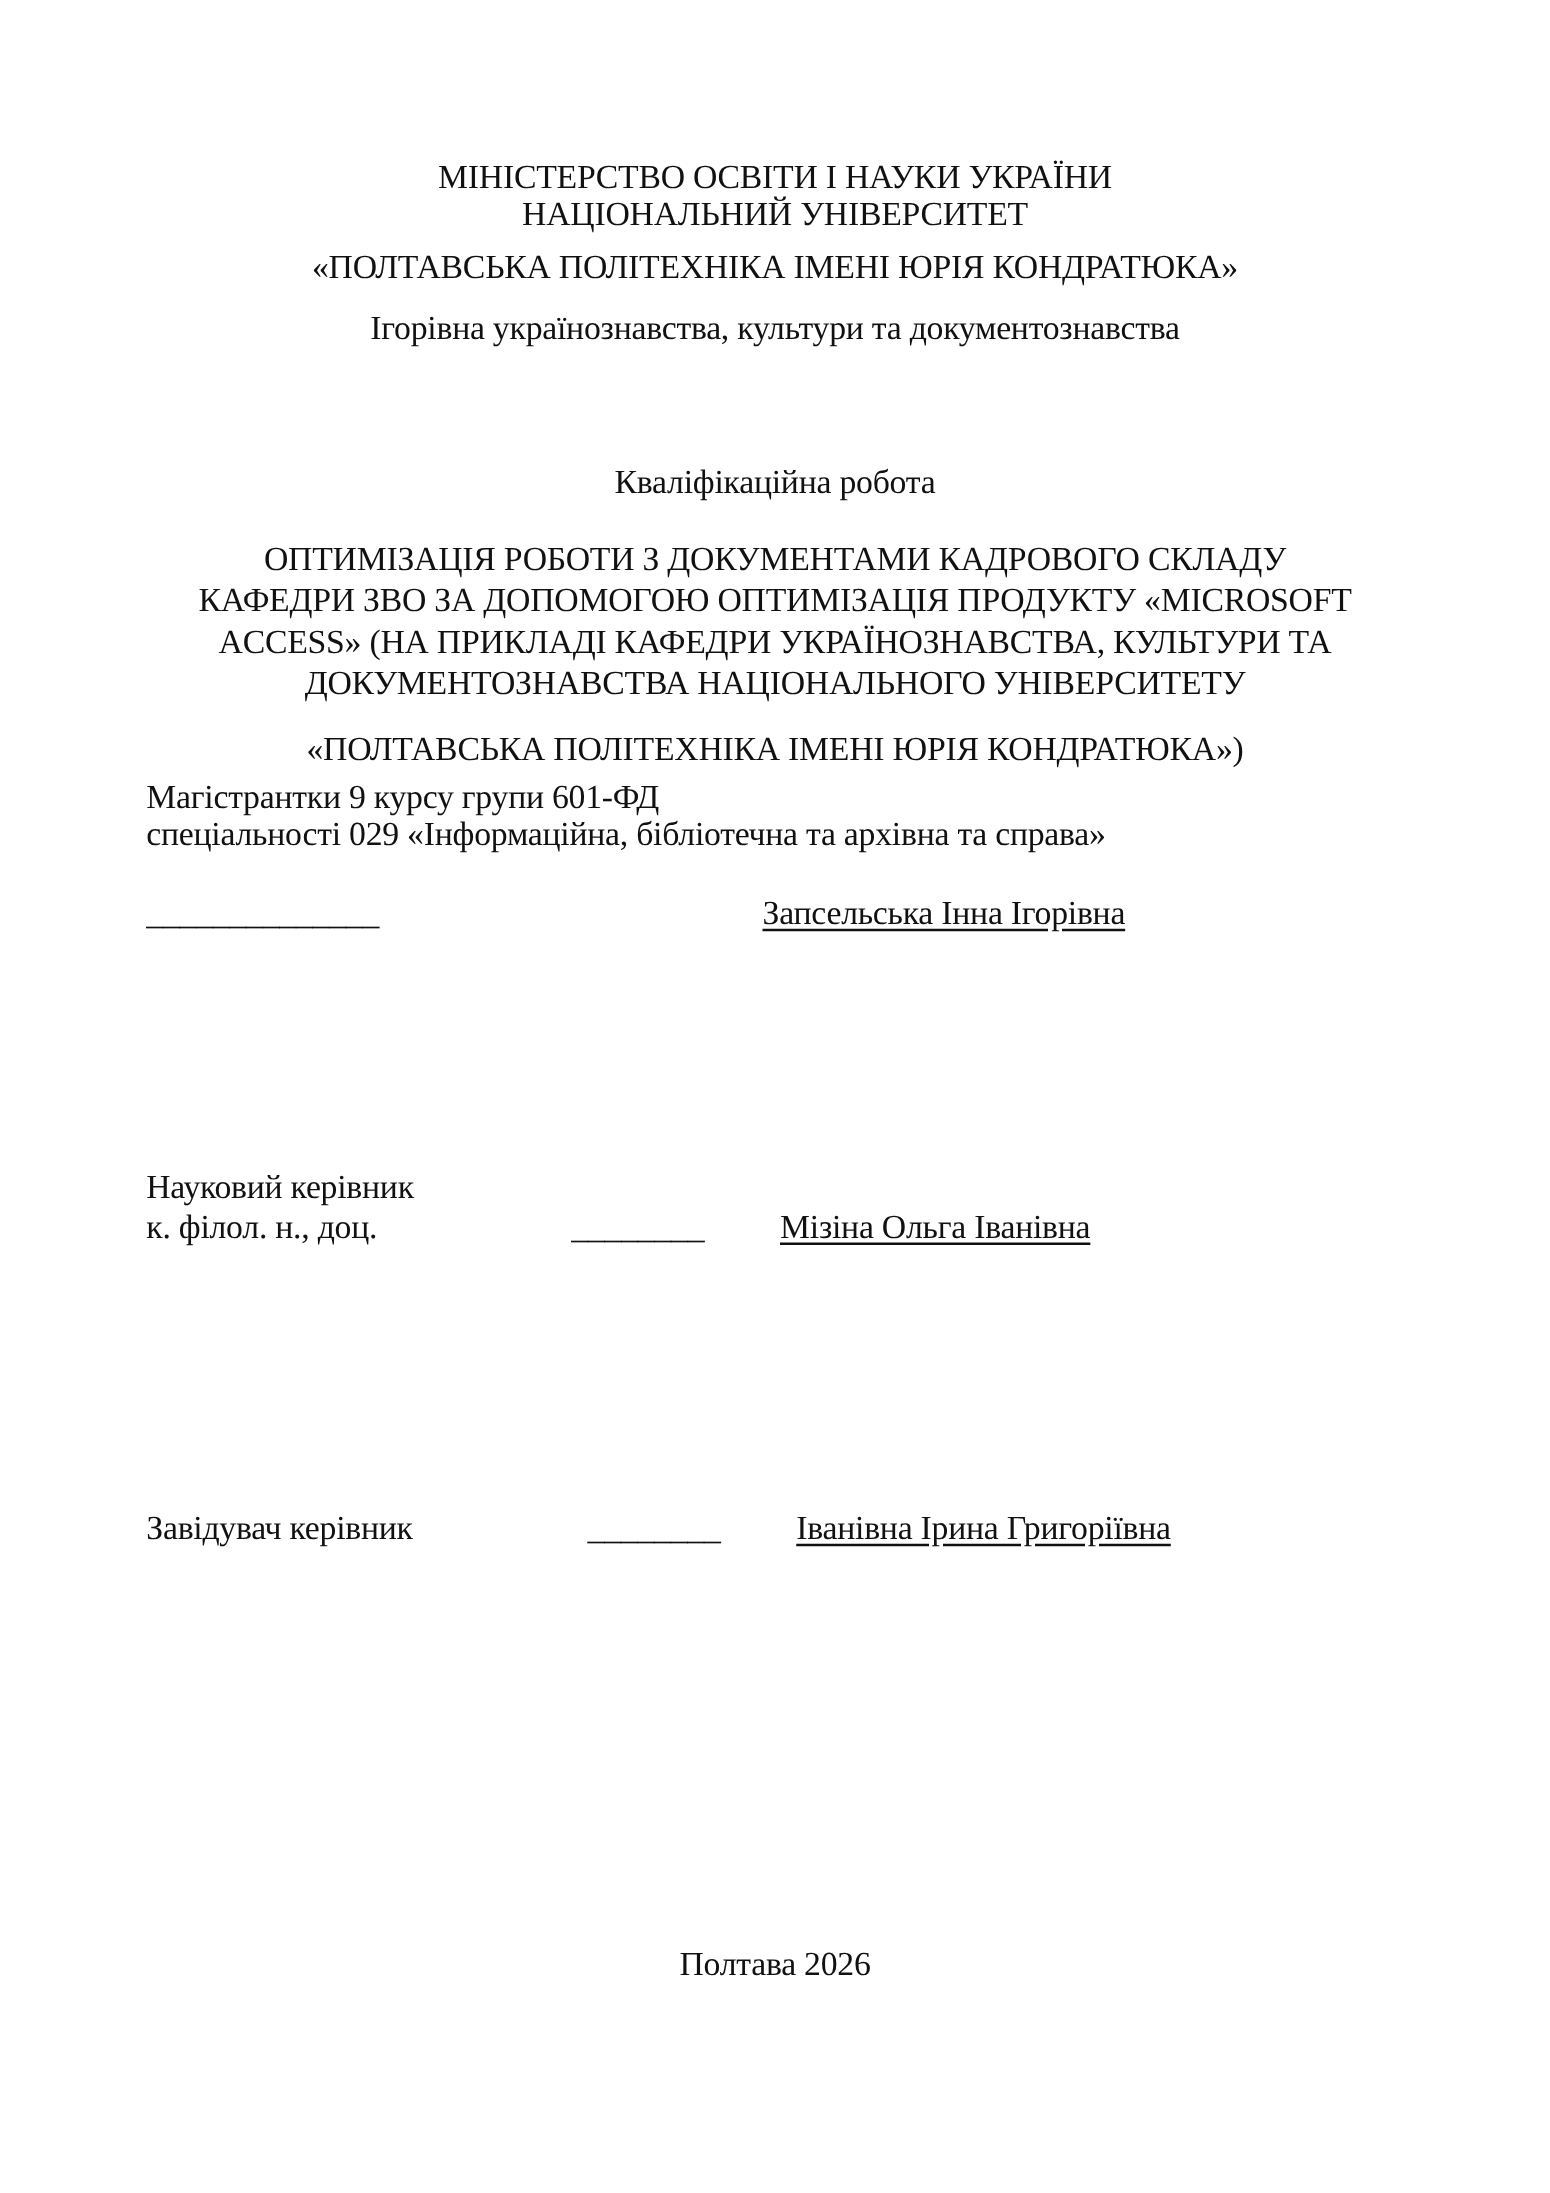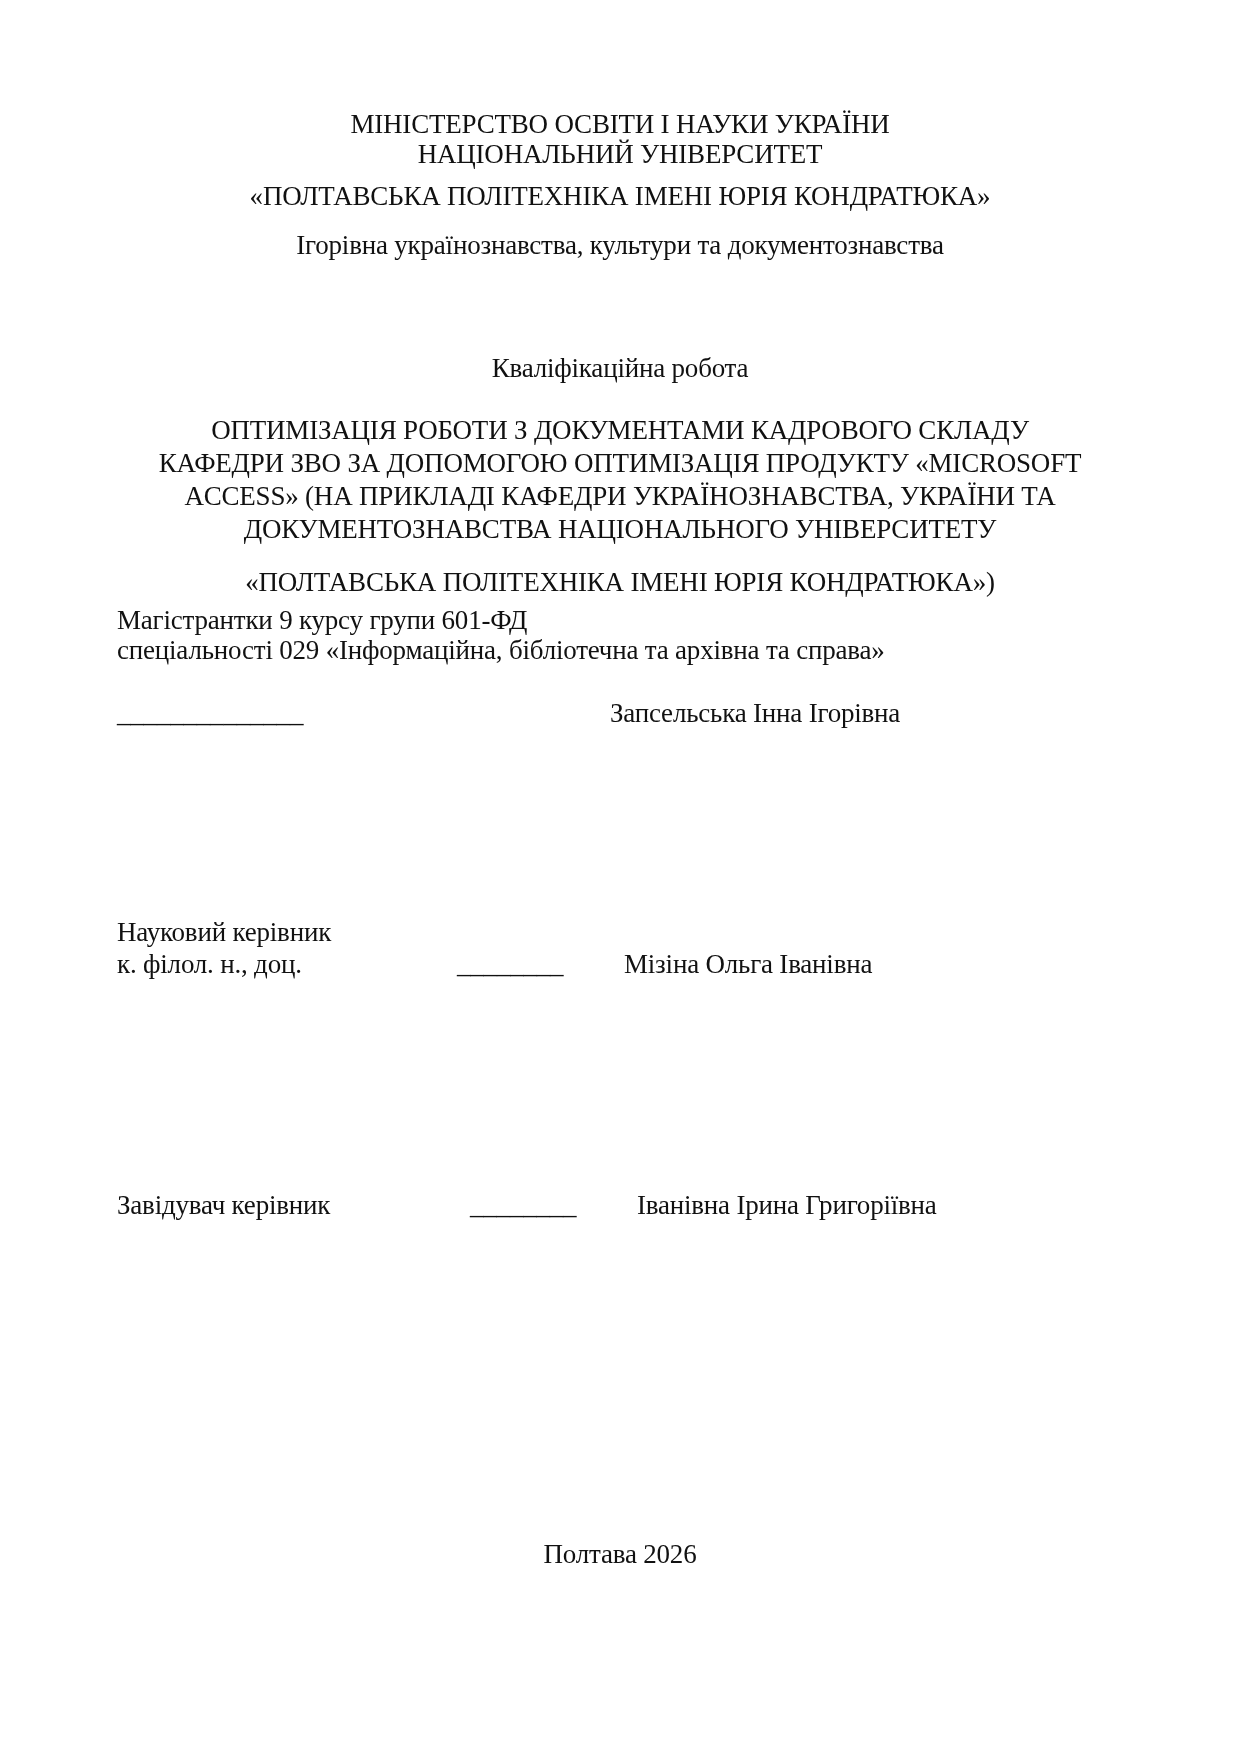--- a/index.html
+++ b/index.html
@@ -1,38 +1,38 @@
 <!DOCTYPE html>
 <html><head>
 <meta charset="utf-8">
 <style>
   html, body { margin: 0; padding: 0; background: #ffffff; }
   body {
     width: 1240px; height: 1754px; position: relative; overflow: hidden;
     font-family: "Liberation Serif", "DejaVu Serif", serif;
     color: #111111;
   }
-  .line { position: absolute; font-size: 27px; line-height: 32px; white-space: nowrap; letter-spacing: -0.2px; }
+  .line { position: absolute; font-size: 27px; line-height: 32px; white-space: nowrap; letter-spacing: -0.2px; margin-top: 17px; }
   .center { left: 0; width: 1240px; text-align: center; }
-  .u { text-underline-offset: 4px; }
+  .u { text-decoration: underline; text-underline-offset: 4px; }
 </style>
 </head>
 <body>
 
 <div>
   <div class="line center" style="top:108px">МІНІСТЕРСТВО ОСВІТИ І НАУКИ УКРАЇНИ</div>
   <div class="line center" style="top:138px">НАЦІОНАЛЬНИЙ УНІВЕРСИТЕТ</div>
   <div class="line center" style="top:180px">«ПОЛТАВСЬКА ПОЛІТЕХНІКА ІМЕНІ ЮРІЯ КОНДРАТЮКА»</div>
   <div class="line center" style="top:229px">Ігорівна українознавства, культури та документознавства</div>
 
   <div class="line center" style="top:352px">Кваліфікаційна робота</div>
 
   <div class="line center" style="top:414px">ОПТИМІЗАЦІЯ РОБОТИ З ДОКУМЕНТАМИ КАДРОВОГО СКЛАДУ</div>
   <div class="line center" style="top:447px">КАФЕДРИ ЗВО ЗА ДОПОМОГОЮ ОПТИМІЗАЦІЯ ПРОДУКТУ «MICROSOFT</div>
-  <div class="line center" style="top:480px">ACCESS» (НА ПРИКЛАДІ КАФЕДРИ УКРАЇНОЗНАВСТВА, УКРАЇНИ ТА</div>
+  <div class="line center" style="top:480px">ACCESS» (НА ПРИКЛАДІ КАФЕДРИ УКРАЇНОЗНАВСТВА, КУЛЬТУРИ ТА</div>
   <div class="line center" style="top:513px">ДОКУМЕНТОЗНАВСТВА НАЦІОНАЛЬНОГО УНІВЕРСИТЕТУ</div>
   <div class="line center" style="top:566px">«ПОЛТАВСЬКА ПОЛІТЕХНІКА ІМЕНІ ЮРІЯ КОНДРАТЮКА»)</div>
 
   <div class="line" style="top:604px; left:117px">Магістрантки 9 курсу групи 601-ФД</div>
   <div class="line" style="top:634px; left:117px">спеціальності 029 «Інформаційна, бібліотечна та архівна та справа»</div>
 
   <div class="line" style="top:697px; left:117px">______________</div>
   <div class="line u" style="top:697px; left:610px">Запсельська Інна Ігорівна</div>
 
   <div class="line" style="top:916px; left:117px">Науковий керівник</div>

